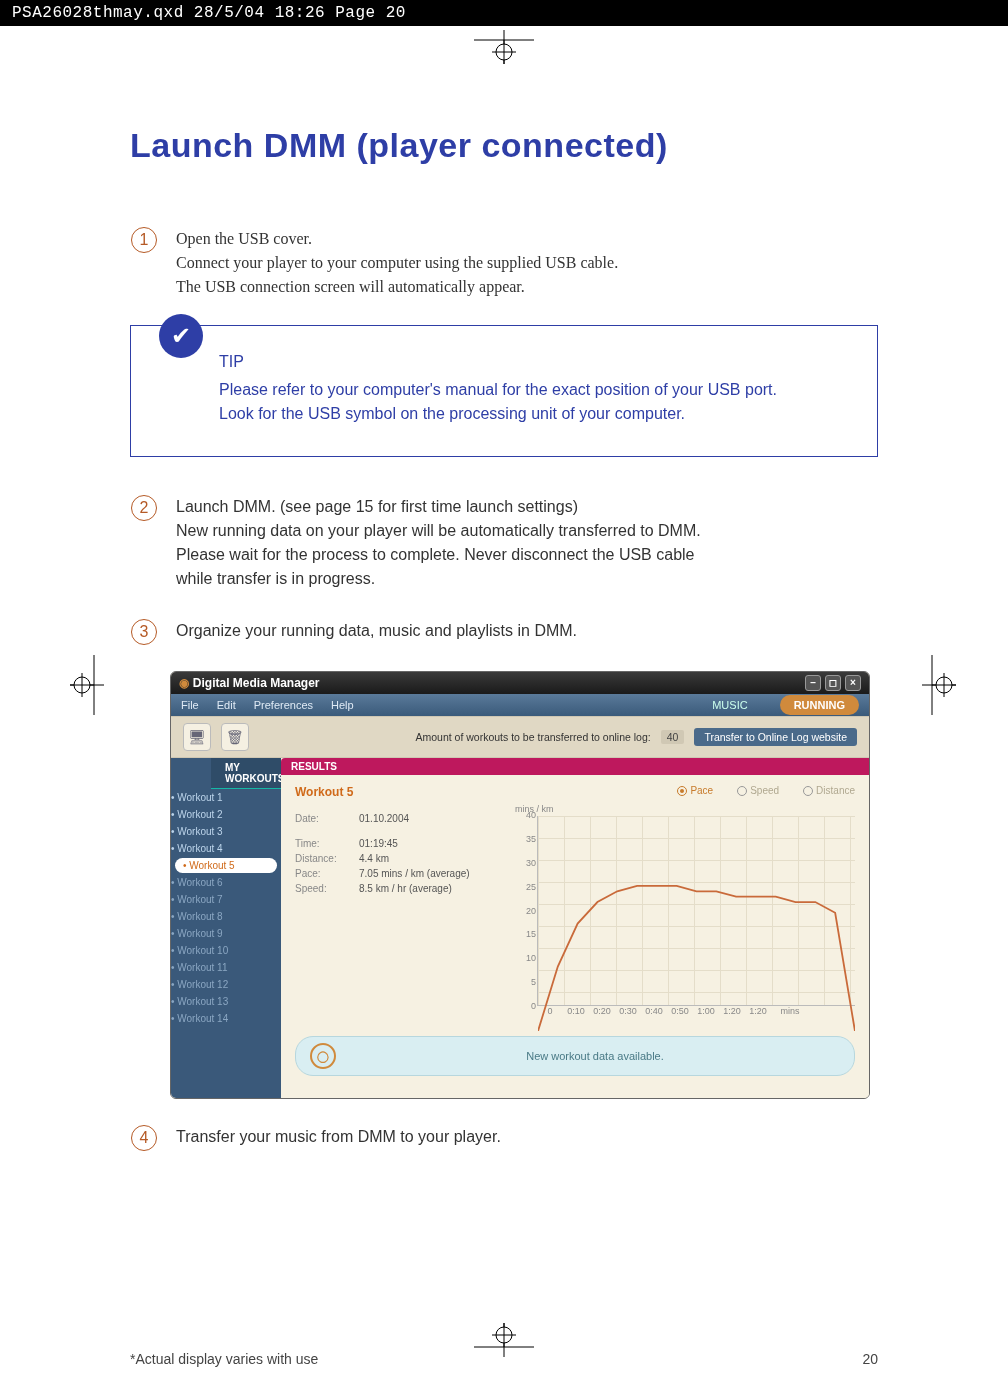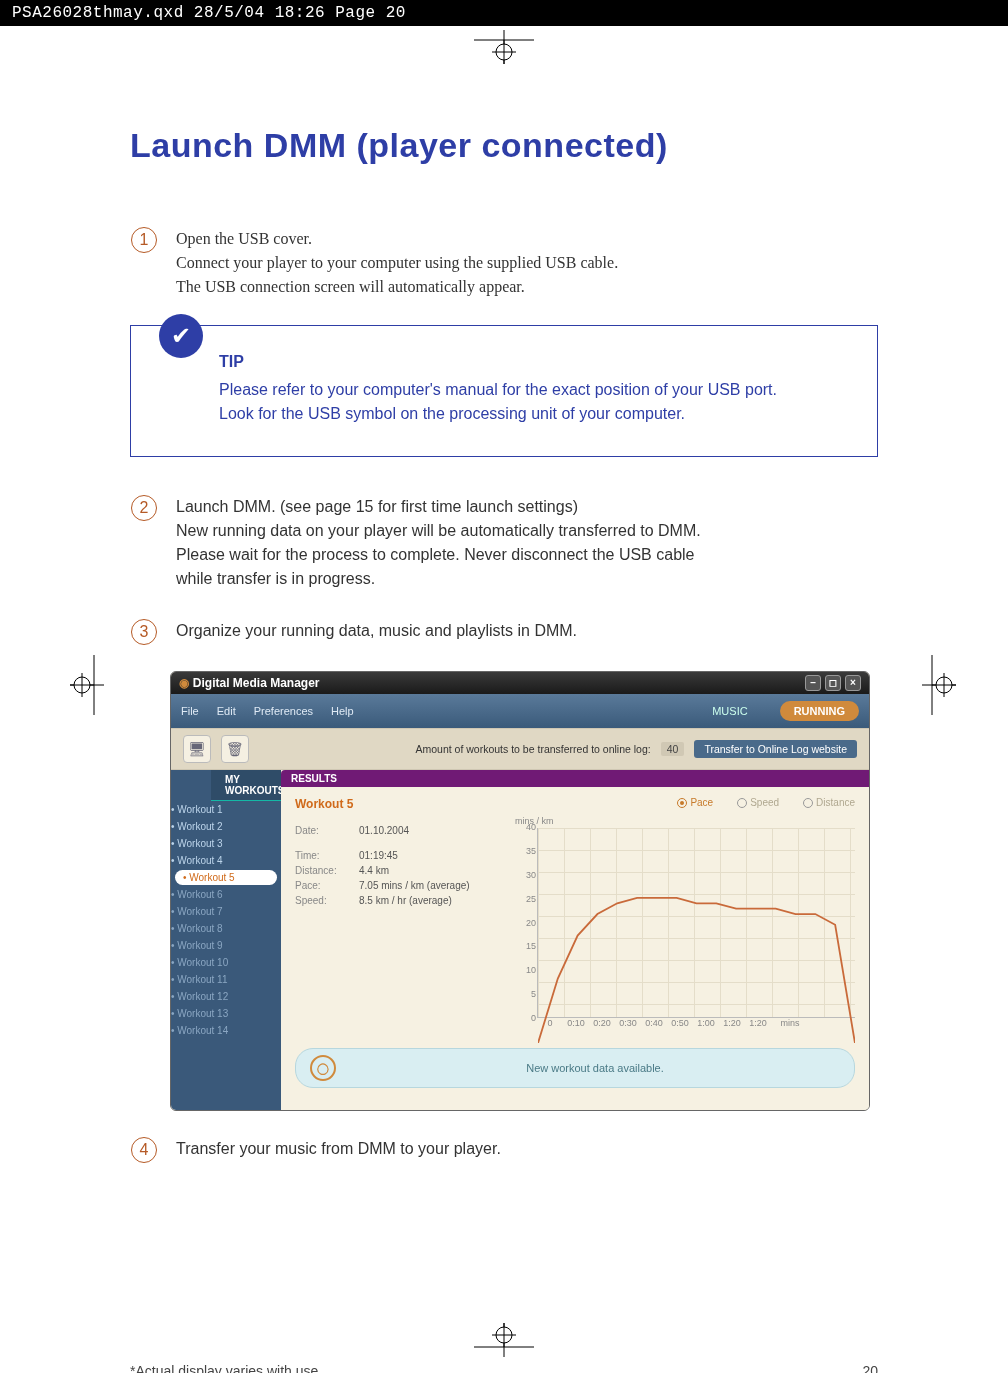--- a/index.html
+++ b/index.html
@@ -95,21 +95,21 @@
     align-items:center;
     justify-content:center;
     font-size: 24px;
   }
   .tip-content {
     margin-left: 64px;
     color: #2e3ea6;
     font-size: 16px;
     line-height: 1.5;
   }
-  .tip-label { margin-bottom: 4px; font-weight: bold; }
+  .tip-label { margin-bottom: 4px; }
 
   
   .dmm {
     width: 700px;
     margin: 16px 0 24px 40px;
     border-radius: 6px;
     overflow: hidden;
     border: 1px solid #666;
     background: #e9e2d2;
     font-size: 11px;
@@ -128,21 +128,21 @@
   .dmm-titlebar .wbtn {
     width:16px;height:16px;border:1px solid #999;border-radius:3px;
     background:#555;display:inline-flex;align-items:center;justify-content:center;
     font-size:10px;line-height:1;
   }
   .dmm-menubar {
     background: linear-gradient(#5a7a9a,#3a5a7a);
     color:#dfeaf5;
     display:flex;
     align-items:center;
-    padding: 7px 10px;
+    padding: 1px 10px;
     gap: 18px;
     font-size: 11px;
   }
   .dmm-menubar .spacer{flex:1;}
   .dmm-tab {
     padding: 4px 14px;
     border-radius: 10px;
   }
   .dmm-tab.music { color:#cfe; }
   .dmm-tab.running { background:#d08a3c; color:#fff; font-weight:bold;}
@@ -183,21 +183,21 @@
     padding:4px 14px;font-size:10px;border-bottom:1px solid #14b8a6;margin-left:40px;
   }
   .dmm-side .item{ padding:3px 0; white-space:nowrap;}
   .dmm-side .item.sel{
     background:#ffffff;color:#d06a1a;border-radius:10px;margin:1px 4px;padding:2px 8px;
   }
   .dmm-side .item.dim{ color:#8aa6c2; }
 
   .dmm-main { flex:1; background:#f6f1e2; padding:0 0 10px 0; }
   .dmm-main-hd{
-    background:#701a75;color:#fff;font-weight:bold;font-size:10px;
+    background:#be185d;color:#fff;font-weight:bold;font-size:10px;
     padding:3px 10px;border-top-left-radius:4px;
   }
   .dmm-main-inner{ display:flex; padding:10px 14px; gap:20px;}
   .dmm-info{ width:200px; color:#6a6a6a;}
   .dmm-info .wname{ color:#d06a1a; font-weight:bold; margin-bottom:14px; font-size:12px;}
   .dmm-info .row{ display:flex; gap:8px; margin-bottom:4px; font-size:10px;}
   .dmm-info .lab{ width:56px; color:#888;}
   .dmm-info .val{ color:#555;}
 
   .dmm-chart{ flex:1; }

